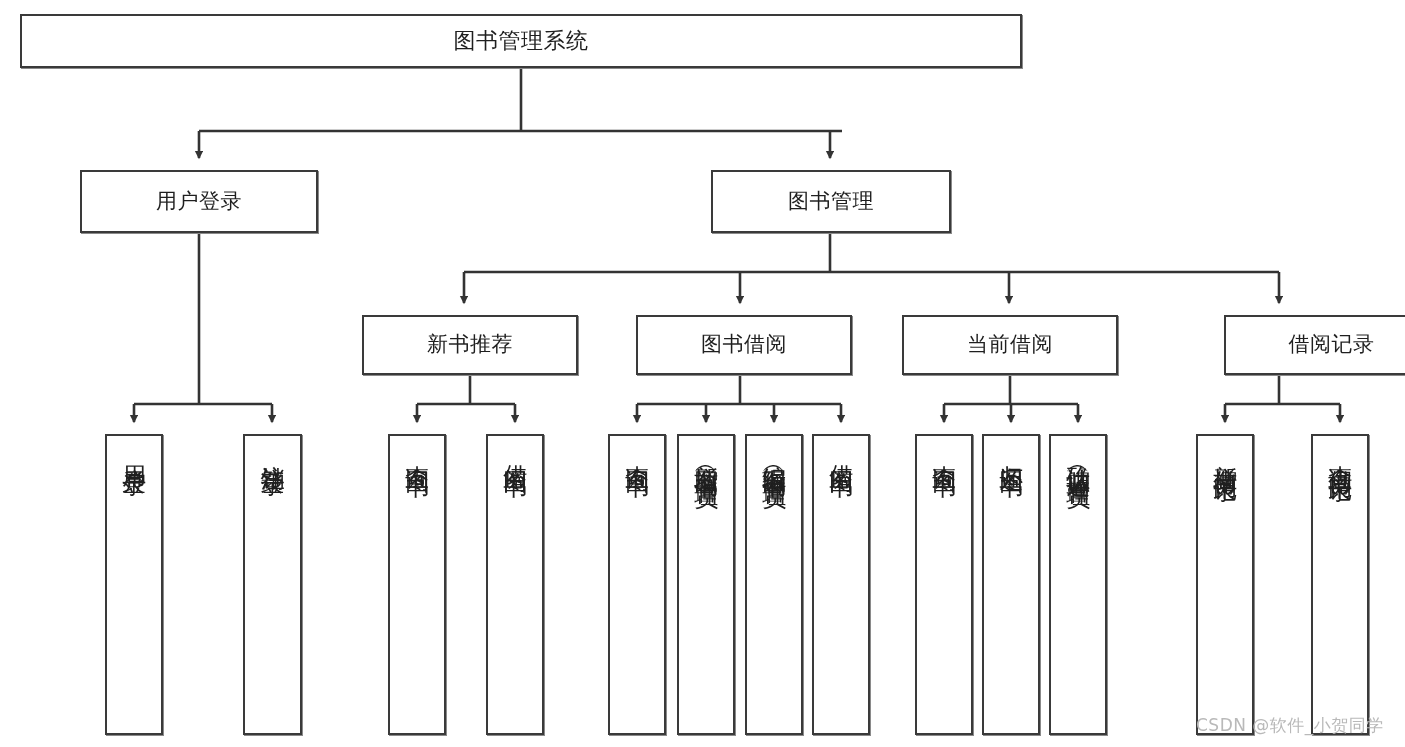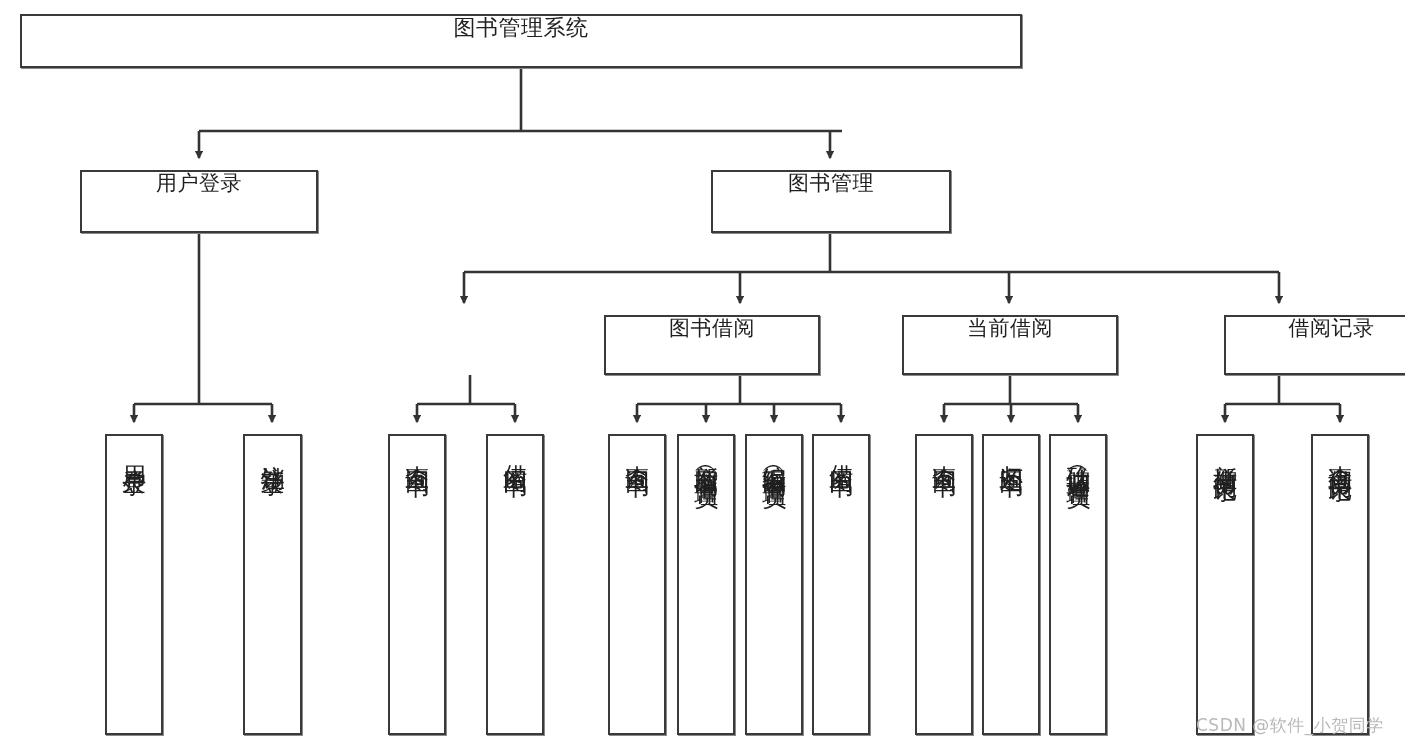--- a/index.html
+++ b/index.html
@@ -20,21 +20,21 @@
     left:0; top:0;
     width:1405px; height:747px;
     pointer-events:none;
   }
   .node{
     position:absolute;
     box-sizing:border-box;
     background:#ffffff;
     border:2px solid #3a3a3a;
     display:flex;
-    align-items:flex-start;
+    align-items:center;
     justify-content:center;
     box-shadow:1px 1px 0 #8a8a8a;
   }
   .node .label{
     color:#1f1f1f;
     line-height:1.12;
     text-align:center;
     letter-spacing:0.5px;
   }
   
@@ -124,21 +124,24 @@
     <span class="label">图书管理系统</span>
   </div>
 
   <div class="node h" style="left:80px;top:170px;width:238px;height:63px;">
     <span class="label">用户登录</span>
   </div>
   <div class="node h" style="left:711px;top:170px;width:240px;height:63px;">
     <span class="label">图书管理</span>
   </div>
 
-  <div class="node h" style="left:604px;top:315px;width:216px;height:60px;">
+  <div class="node h" style="left:362px;top:315px;width:216px;height:60px;">
+    <span class="label">新书推荐</span>
+  </div>
+  <div class="node h" style="left:636px;top:315px;width:216px;height:60px;">
     <span class="label">图书借阅</span>
   </div>
   <div class="node h" style="left:902px;top:315px;width:216px;height:60px;">
     <span class="label">当前借阅</span>
   </div>
   <div class="node h" style="left:1224px;top:315px;width:215px;height:60px;">
     <span class="label">借阅记录</span>
   </div>
 
   <div class="node v" style="left:105px;top:434px;width:58px;height:301px;">

